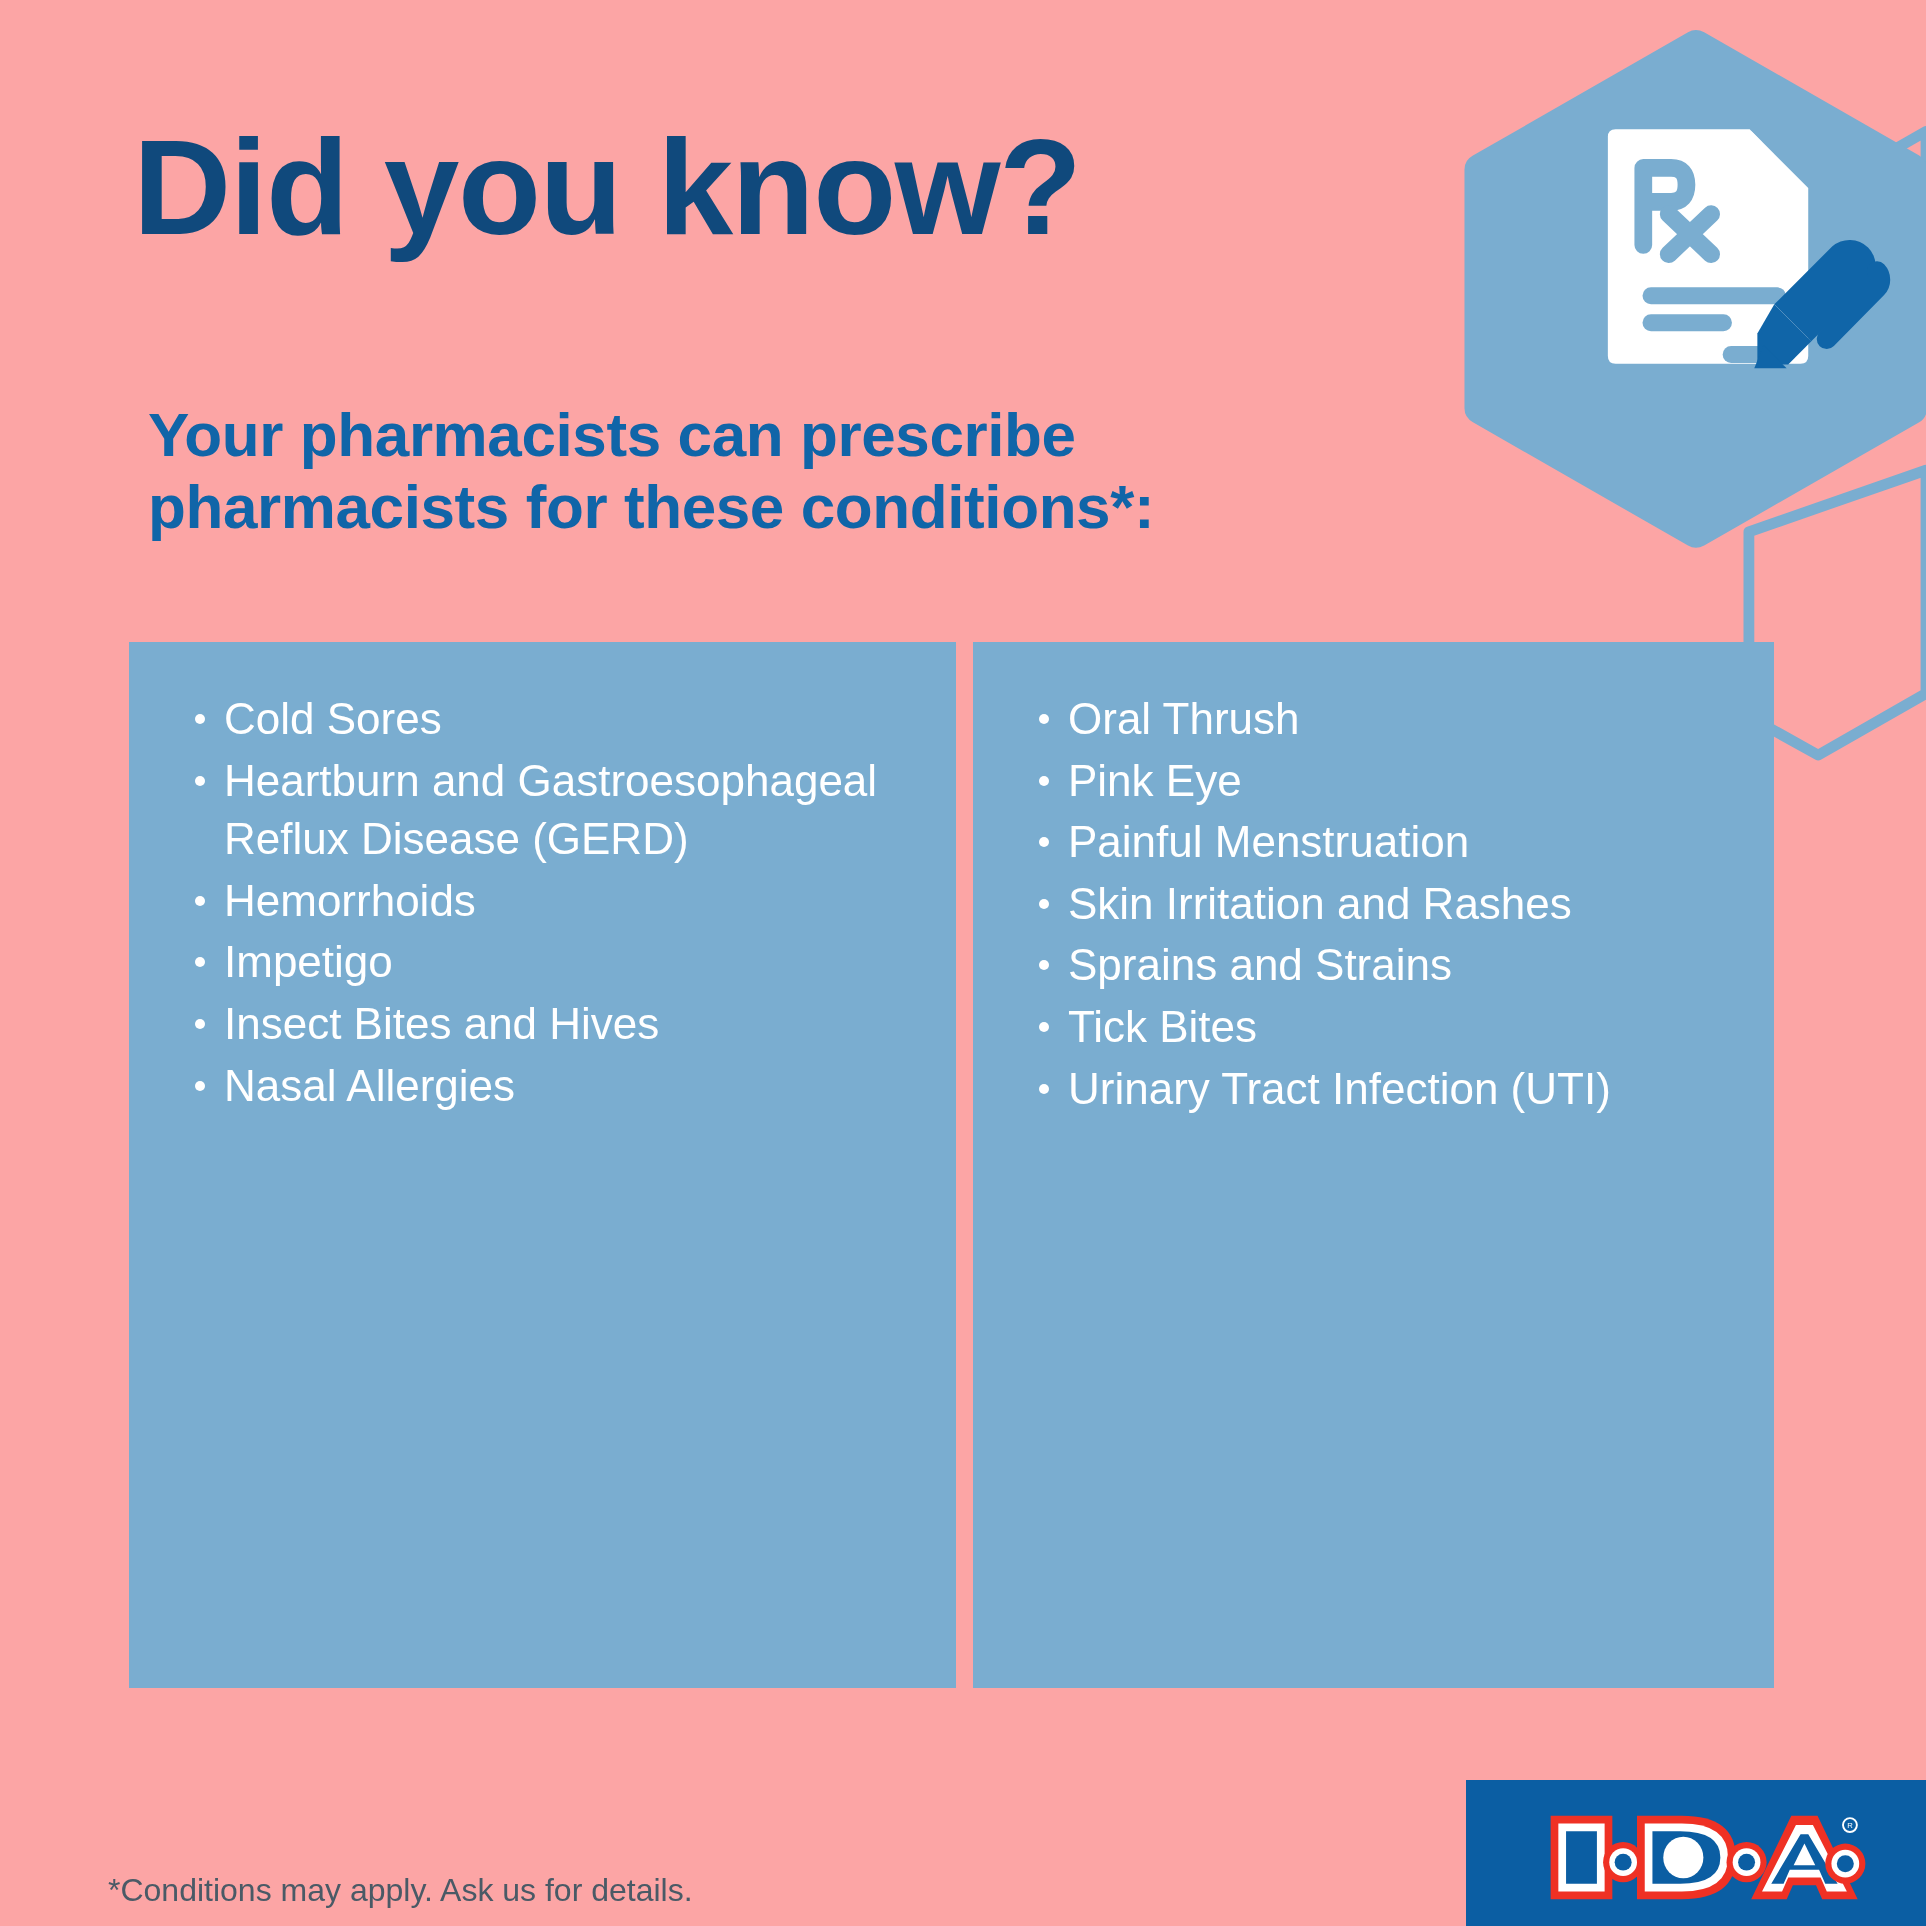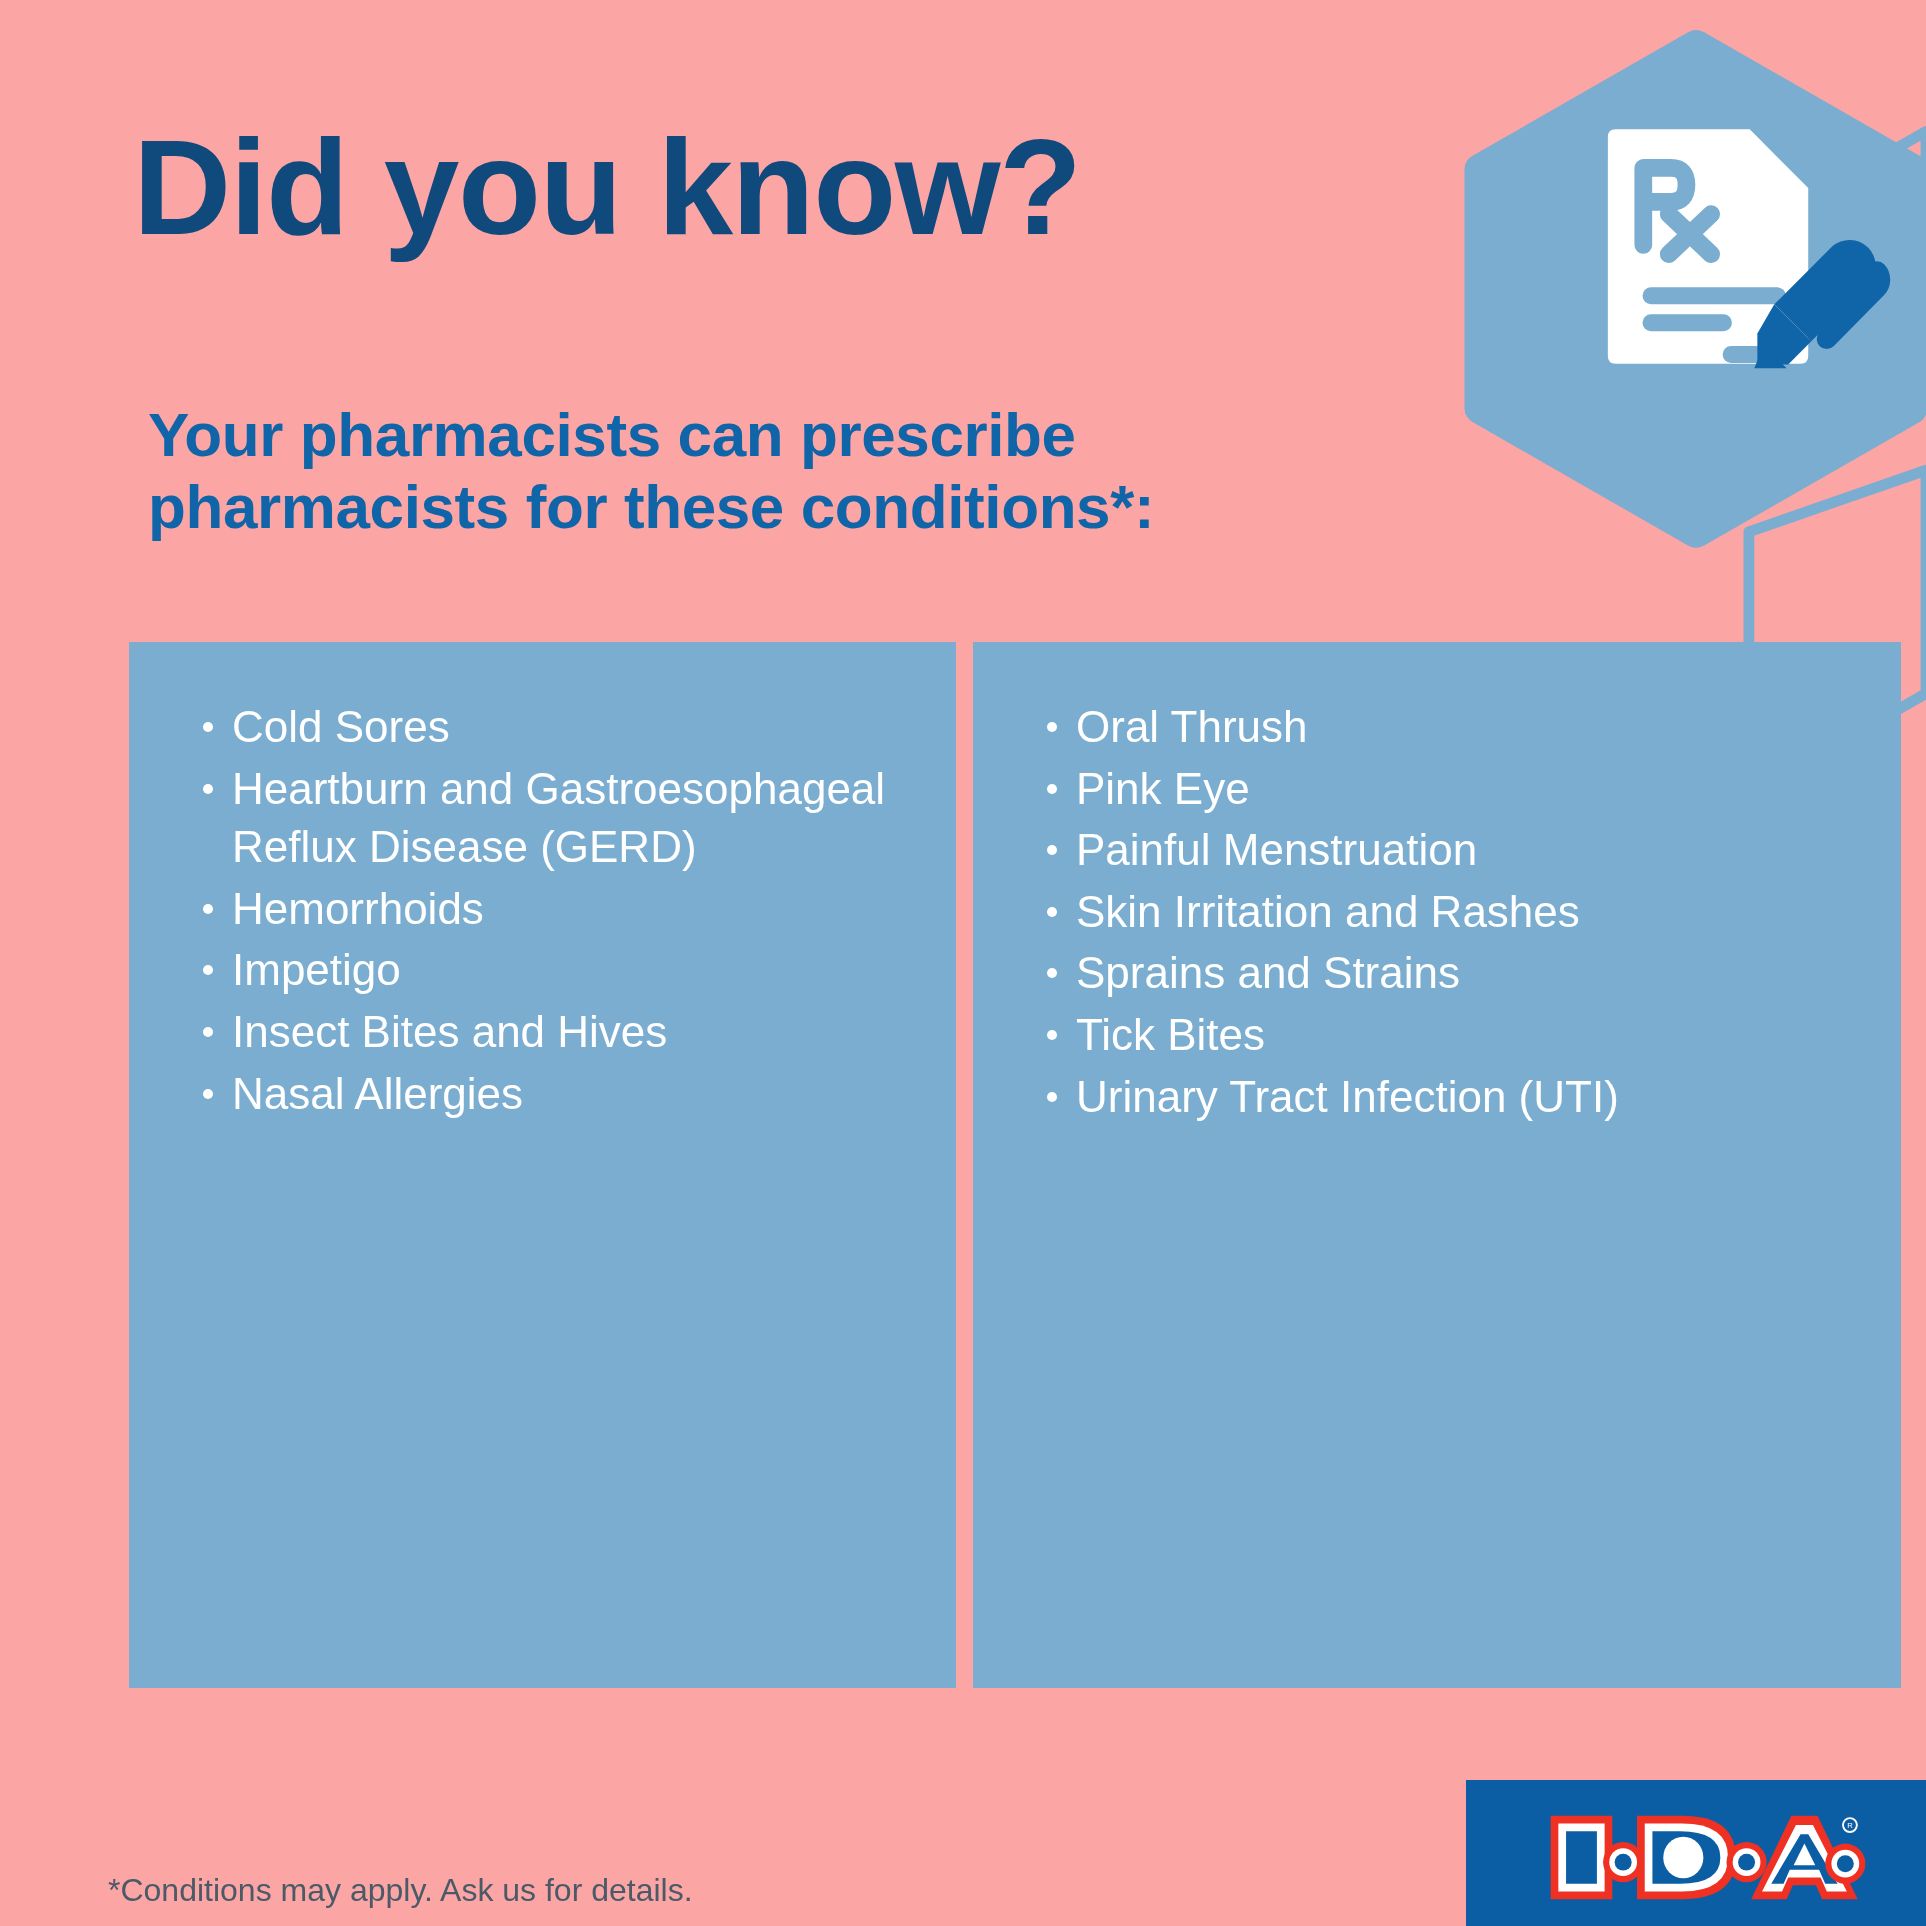--- a/index.html
+++ b/index.html
@@ -67,25 +67,25 @@
     display: flex;
     gap: 17px;
   }
   .panel {
     background: #7aadd0;
     flex: 0 0 auto;
     box-sizing: border-box;
     padding-top: 40px;
   }
   .panel.left  { width: 827px; padding-left: 55px; padding-right: 31px; }
-  .panel.right { width: 928px; padding-left: 55px; padding-right: 19px; }
+  .panel.right { width: 801px; padding-left: 55px; padding-right: 19px; }
 
   .cond-list {
     list-style: none;
-    margin: 16px;
+    margin: 8px;
     padding: 0;
     color: #ffffff;
     font-size: 44px;
     line-height: 1.33;
     font-weight: 400;
   }
   .cond-list li {
     position: relative;
     padding-left: 32px;
     margin-bottom: 3.1px;

